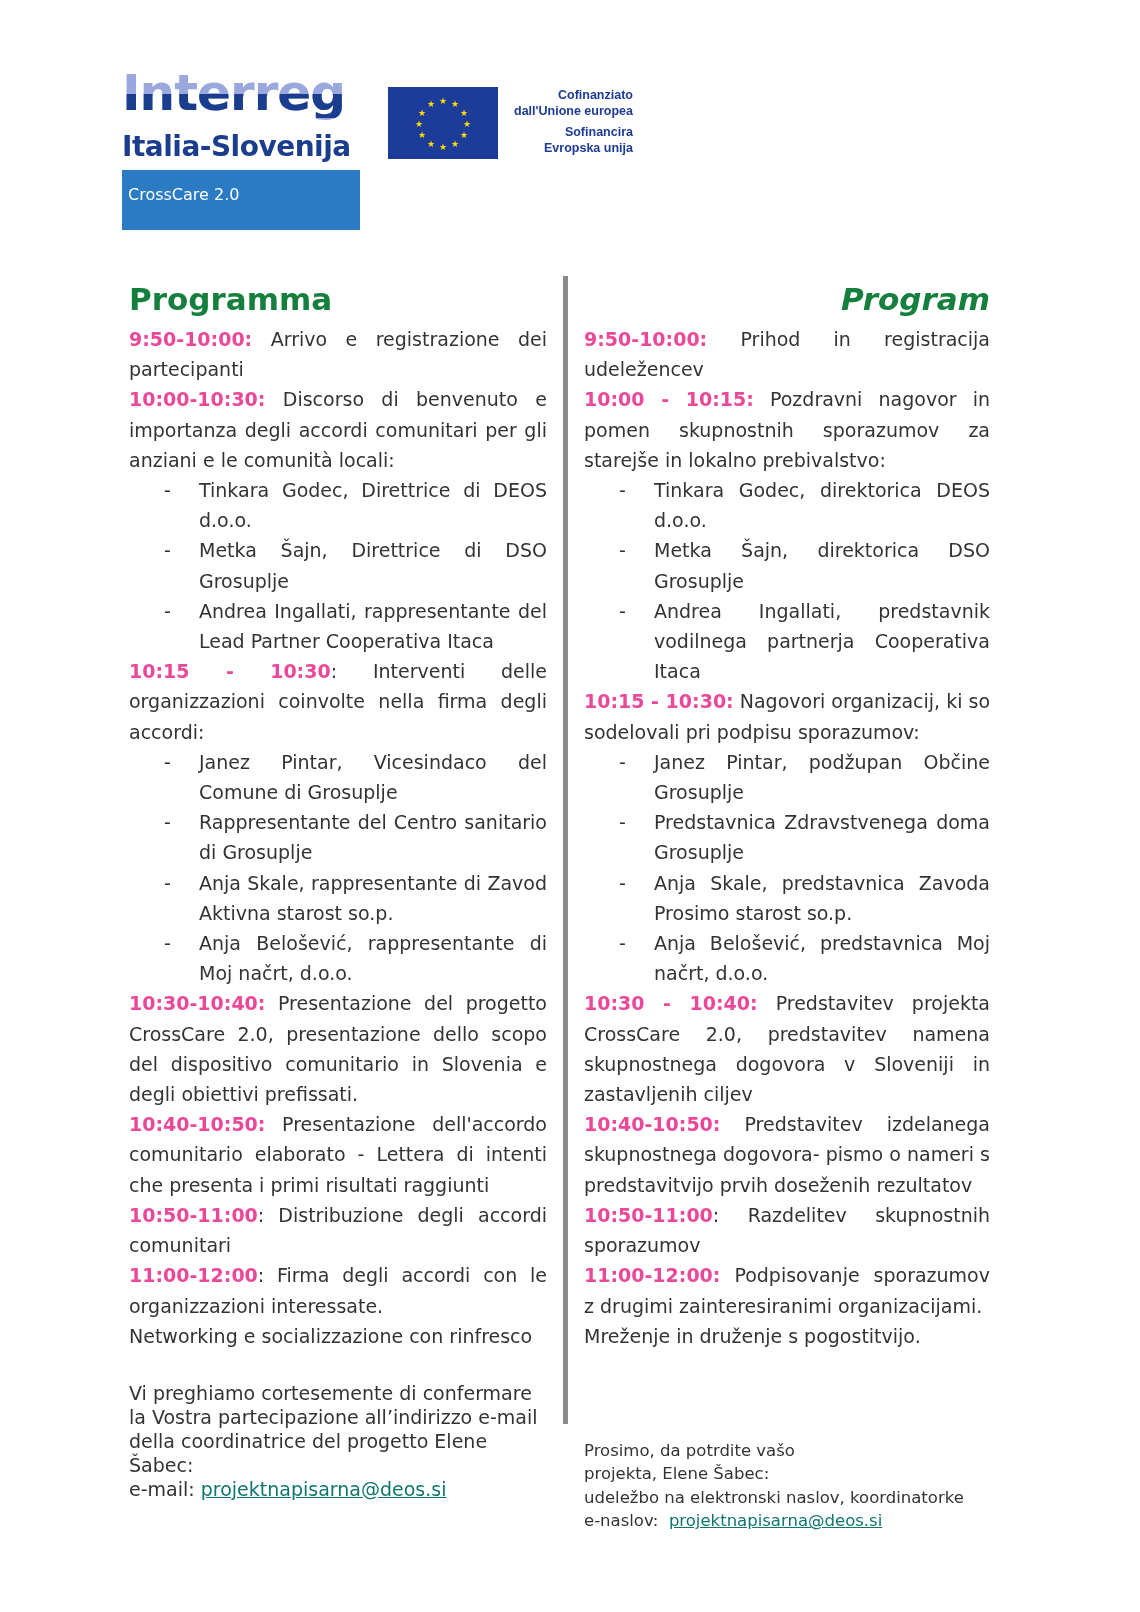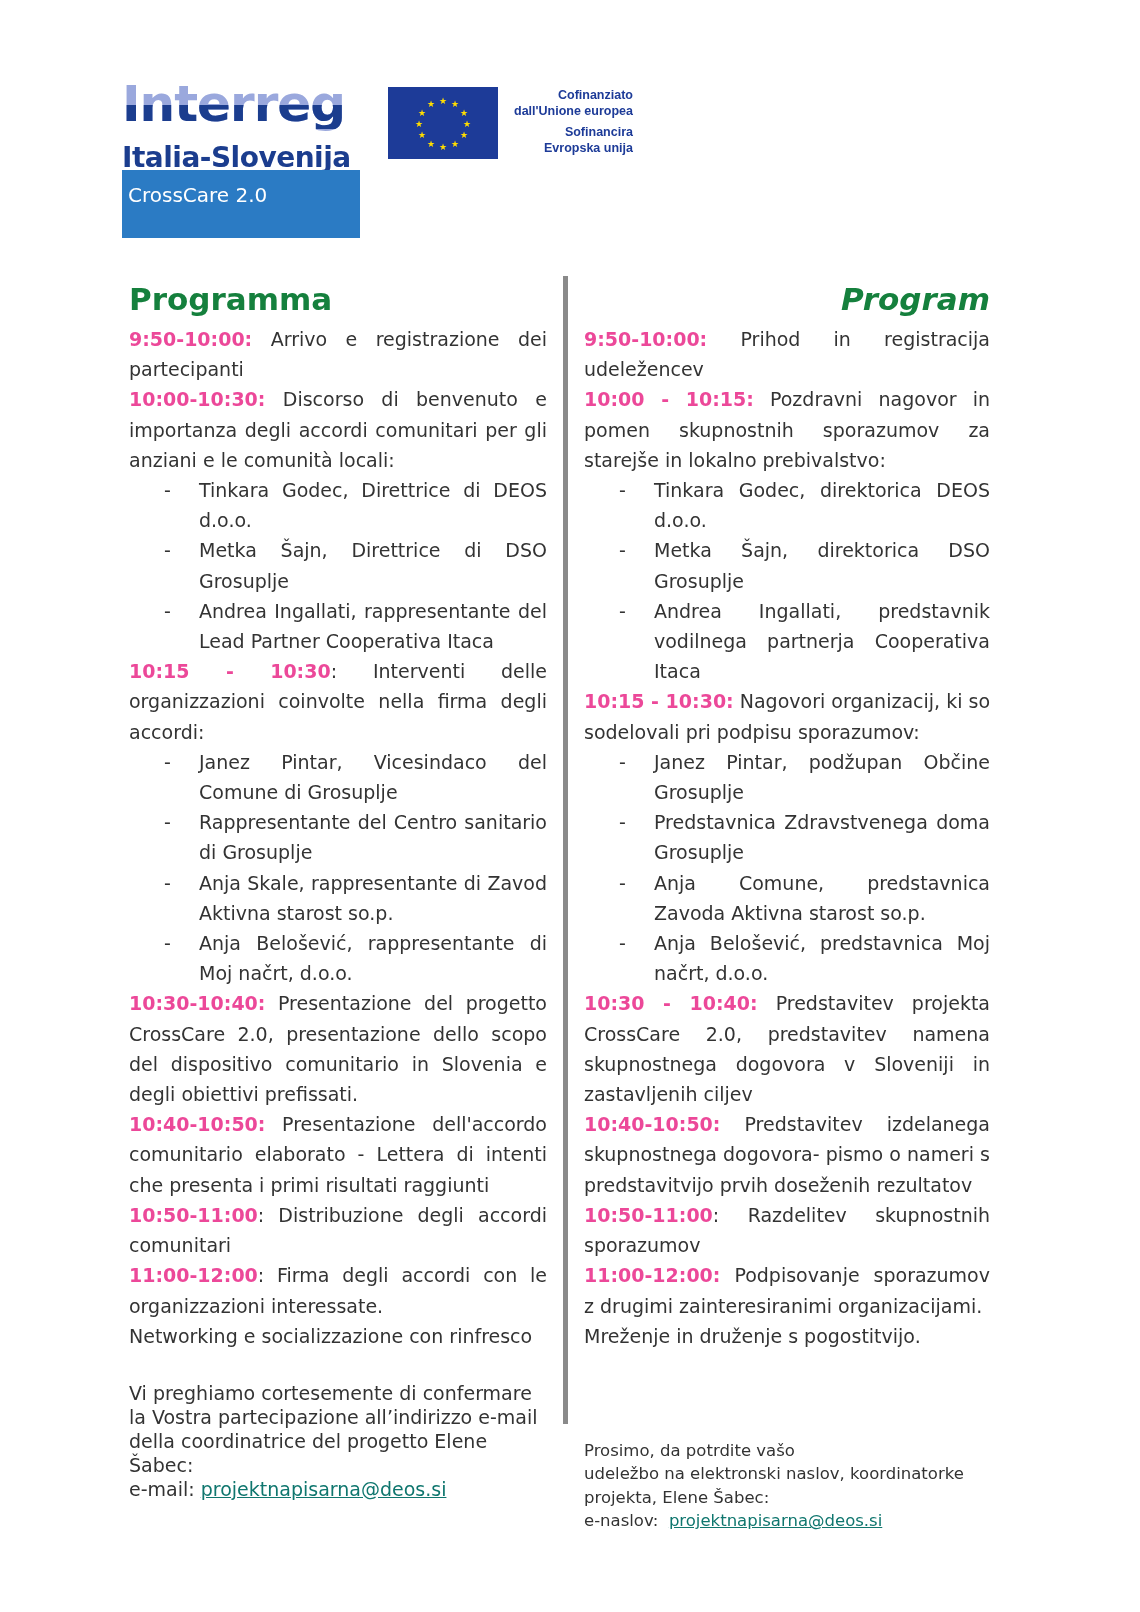--- a/index.html
+++ b/index.html
@@ -1,29 +1,29 @@
 <!DOCTYPE html>
 <html><head>
   <meta charset="utf-8">
   <style>
     html, body { margin: 0; padding: 0; background: #ffffff; }
     body { width: 1140px; height: 1612px; position: relative; overflow: hidden;
       font-family: "DejaVu Sans", "Liberation Sans", sans-serif; color: #333333; }
 
     
-    .logo-interreg { position: absolute; left: 122px; top: 79px; width: 240px; }
+    .logo-interreg { position: absolute; left: 122px; top: 68px; width: 240px; }
     .logo-word { font-family: "DejaVu Sans", sans-serif; font-weight: bold; font-size: 50px;
       line-height: 50px; letter-spacing: -1px; color: #9aa8dd; position: relative; }
     .logo-word .lower { position: absolute; left: 0; top: 0; color: #1b3d8e;
       clip-path: inset(52% 0 0 0); }
     .logo-region { font-family: "DejaVu Sans", sans-serif; font-weight: bold; font-size: 28px;
       color: #1b3d8e; line-height: 34px; margin-top: 12px; letter-spacing: -0.5px; }
-    .logo-project { position: absolute; left: 122px; top: 170px; width: 238px; height: 68px;
+    .logo-project { position: absolute; left: 122px; top: 170px; width: 238px; height: 60px;
       background: #2b7bc4; color: #ffffff; font-family: "DejaVu Sans", sans-serif;
-      font-size: 20px; line-height: 50px; padding-left: 6px; box-sizing: border-box; }
+      font-size: 16px; line-height: 50px; padding-left: 6px; box-sizing: border-box; }
 
     .eu-flag { position: absolute; left: 388px; top: 87px; width: 110px; height: 72px; background: #1d3b98; }
     .eu-flag svg { display: block; }
     .eu-text { position: absolute; left: 514px; top: 88px; font-family: "Liberation Sans", sans-serif;
       font-weight: bold; font-size: 12.5px; color: #1d3b98; line-height: 15.5px; text-align: right; }
     .eu-text .gap { height: 6px; }
 
     
     .divider { position: absolute; left: 563px; top: 276px; width: 5px; height: 1148px; background: #8a8a8a; }
 
@@ -116,29 +116,29 @@
   <p class="p"><b>9:50-10:00:</b><span> Prihod in registracija udeležencev</span></p>
 
   <p class="p"><b>10:00 - 10:15:</b><span> Pozdravni nagovor in pomen skupnostnih sporazumov za starejše in lokalno prebivalstvo:</span></p>
   <p class="bullet"><span class="dash">-</span><span>Tinkara Godec, direktorica DEOS d.o.o.</span></p>
   <p class="bullet"><span class="dash">-</span><span>Metka Šajn, direktorica DSO Grosuplje</span></p>
   <p class="bullet"><span class="dash">-</span><span>Andrea Ingallati, predstavnik vodilnega partnerja Cooperativa Itaca</span></p>
 
   <p class="p"><b>10:15 - 10:30:</b><span> Nagovori organizacij, ki so sodelovali pri podpisu sporazumov:</span></p>
   <p class="bullet"><span class="dash">-</span><span>Janez Pintar, podžupan Občine Grosuplje</span></p>
   <p class="bullet"><span class="dash">-</span><span>Predstavnica Zdravstvenega doma Grosuplje</span></p>
-  <p class="bullet"><span class="dash">-</span><span>Anja Comune, predstavnica Zavoda Aktivna starost so.p.</span></p>
+  <p class="bullet"><span class="dash">-</span><span>Anja Skale, predstavnica Zavoda Prosimo starost so.p.</span></p>
   <p class="bullet"><span class="dash">-</span><span>Anja Belošević, predstavnica Moj načrt, d.o.o.</span></p>
 
   <p class="p"><b>10:30 - 10:40:</b><span> Predstavitev projekta CrossCare 2.0, predstavitev namena skupnostnega dogovora v Sloveniji in zastavljenih ciljev</span></p>
   <p class="p"><b>10:40-10:50:</b><span> Predstavitev izdelanega skupnostnega dogovora- pismo o nameri s predstavitvijo prvih doseženih rezultatov</span></p>
   <p class="p"><b>10:50-11:00</b><span>: Razdelitev skupnostnih sporazumov</span></p>
   <p class="p"><b>11:00-12:00:</b><span> Podpisovanje sporazumov z drugimi zainteresiranimi organizacijami.</span></p>
   <p class="p">Mreženje in druženje s pogostitvijo.</p>
 
   <div style="height:88px"></div>
   <div class="contact-right">
     <div>Prosimo, da potrdite vašo</div>
+    <div>projekta, Elene Šabec:</div>
     <div>udeležbo na elektronski naslov, koordinatorke</div>
-    <div>projekta, Elene Šabec:</div>
     <div><span style="white-space:pre">e-naslov:  </span><a class="mail">projektnapisarna@deos.si</a></div>
   </div>
 </div>
 
 </body></html>

